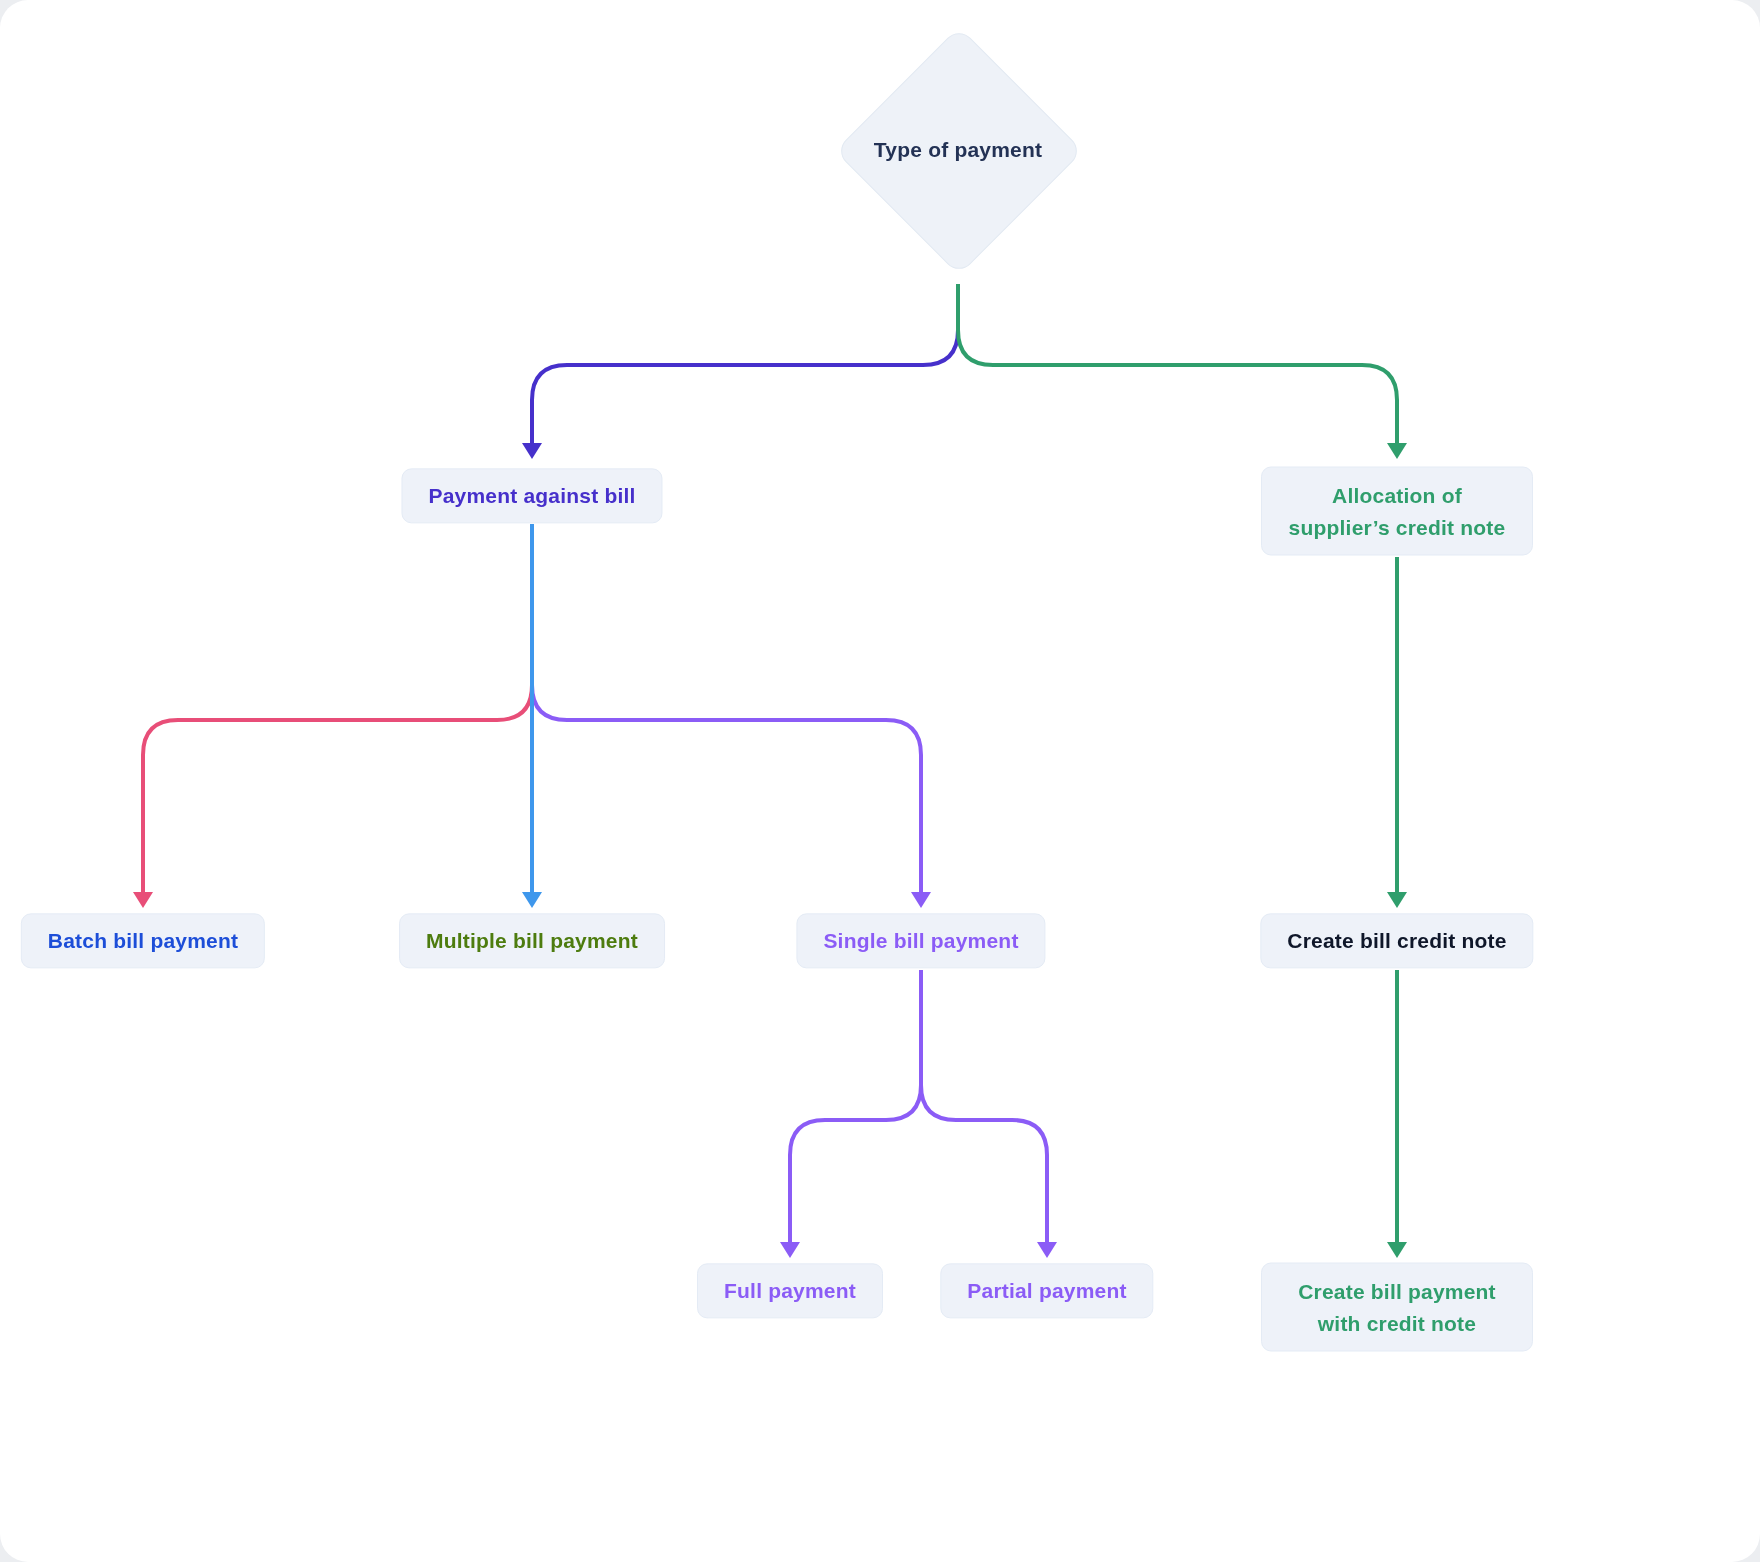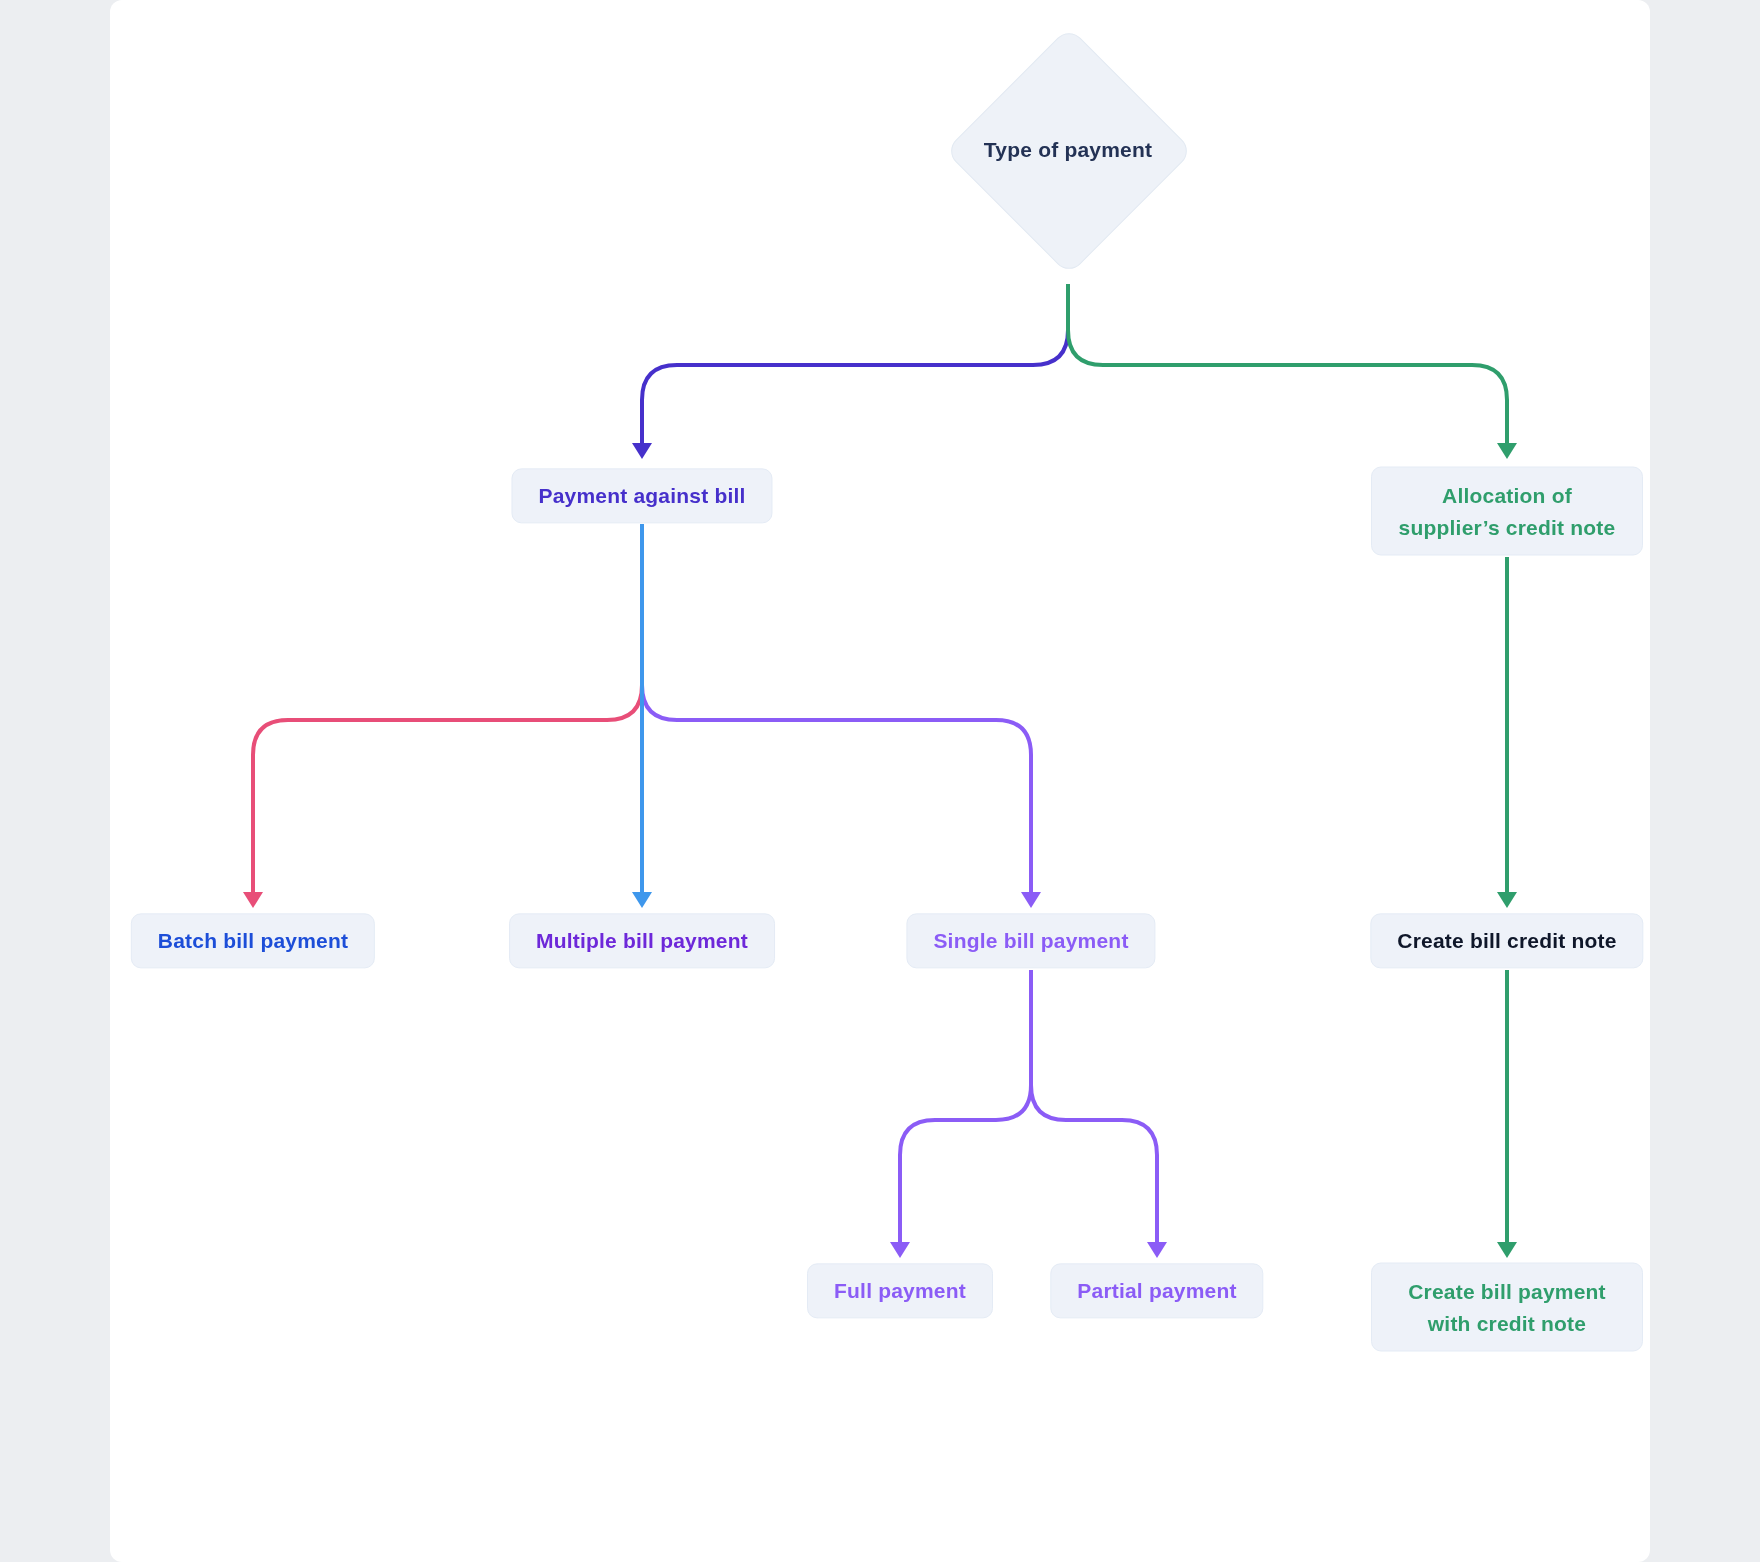--- a/index.html
+++ b/index.html
@@ -3,24 +3,24 @@
 <meta charset="utf-8">
 <style>
   html, body {
     margin: 0;
     padding: 0;
     background: #eceef1;
     font-family: "Liberation Sans", sans-serif;
   }
   .canvas {
     position: relative;
-    width: 1540px;
+    width: 1760px;
     height: 1562px;
     background: #ffffff;
-    border-radius: 12px;
+    border-radius: 28px;
     overflow: hidden;
     margin: 0 auto;
   }
   .edges {
     position: absolute;
     inset: 0;
     width: 1760px;
     height: 1562px;
   }
   .node {
@@ -106,21 +106,21 @@
     <div class="diamond-shape"></div>
     <div class="diamond-label" style="color: rgb(35, 50, 85);">Type of payment</div>
   </div>
 
   <div class="node wide" style="left: 1397px; top: 511px; color: rgb(47, 158, 108);">Allocation of supplier’s credit note</div>
 
   <div class="node" style="left: 532px; top: 496px; color: rgb(70, 48, 203);">Payment against bill</div>
 
   <div class="node" style="left: 143px; top: 941px; color: #1d4ed8;">Batch bill payment</div>
 
-  <div class="node" style="left: 532px; top: 941px; color: #6d28d9;">Multiple bill payment</div>
+  <div class="node" style="left: 532px; top: 941px; color: #4d7c0f;">Multiple bill payment</div>
 
   <div class="node" style="left: 921px; top: 941px; color: rgb(139, 92, 246);">Single bill payment</div>
 
   <div class="node" style="left: 1397px; top: 941px; color: #0f172a;">Create bill credit note</div>
 
   <div class="node" style="left: 790px; top: 1291px; color: rgb(139, 92, 246);">Full payment</div>
 
   <div class="node" style="left: 1047px; top: 1291px; color: rgb(139, 92, 246);">Partial payment</div>
 
   <div class="node wide" style="left: 1397px; top: 1307px; color: rgb(47, 158, 108);">Create bill payment with credit note</div>

